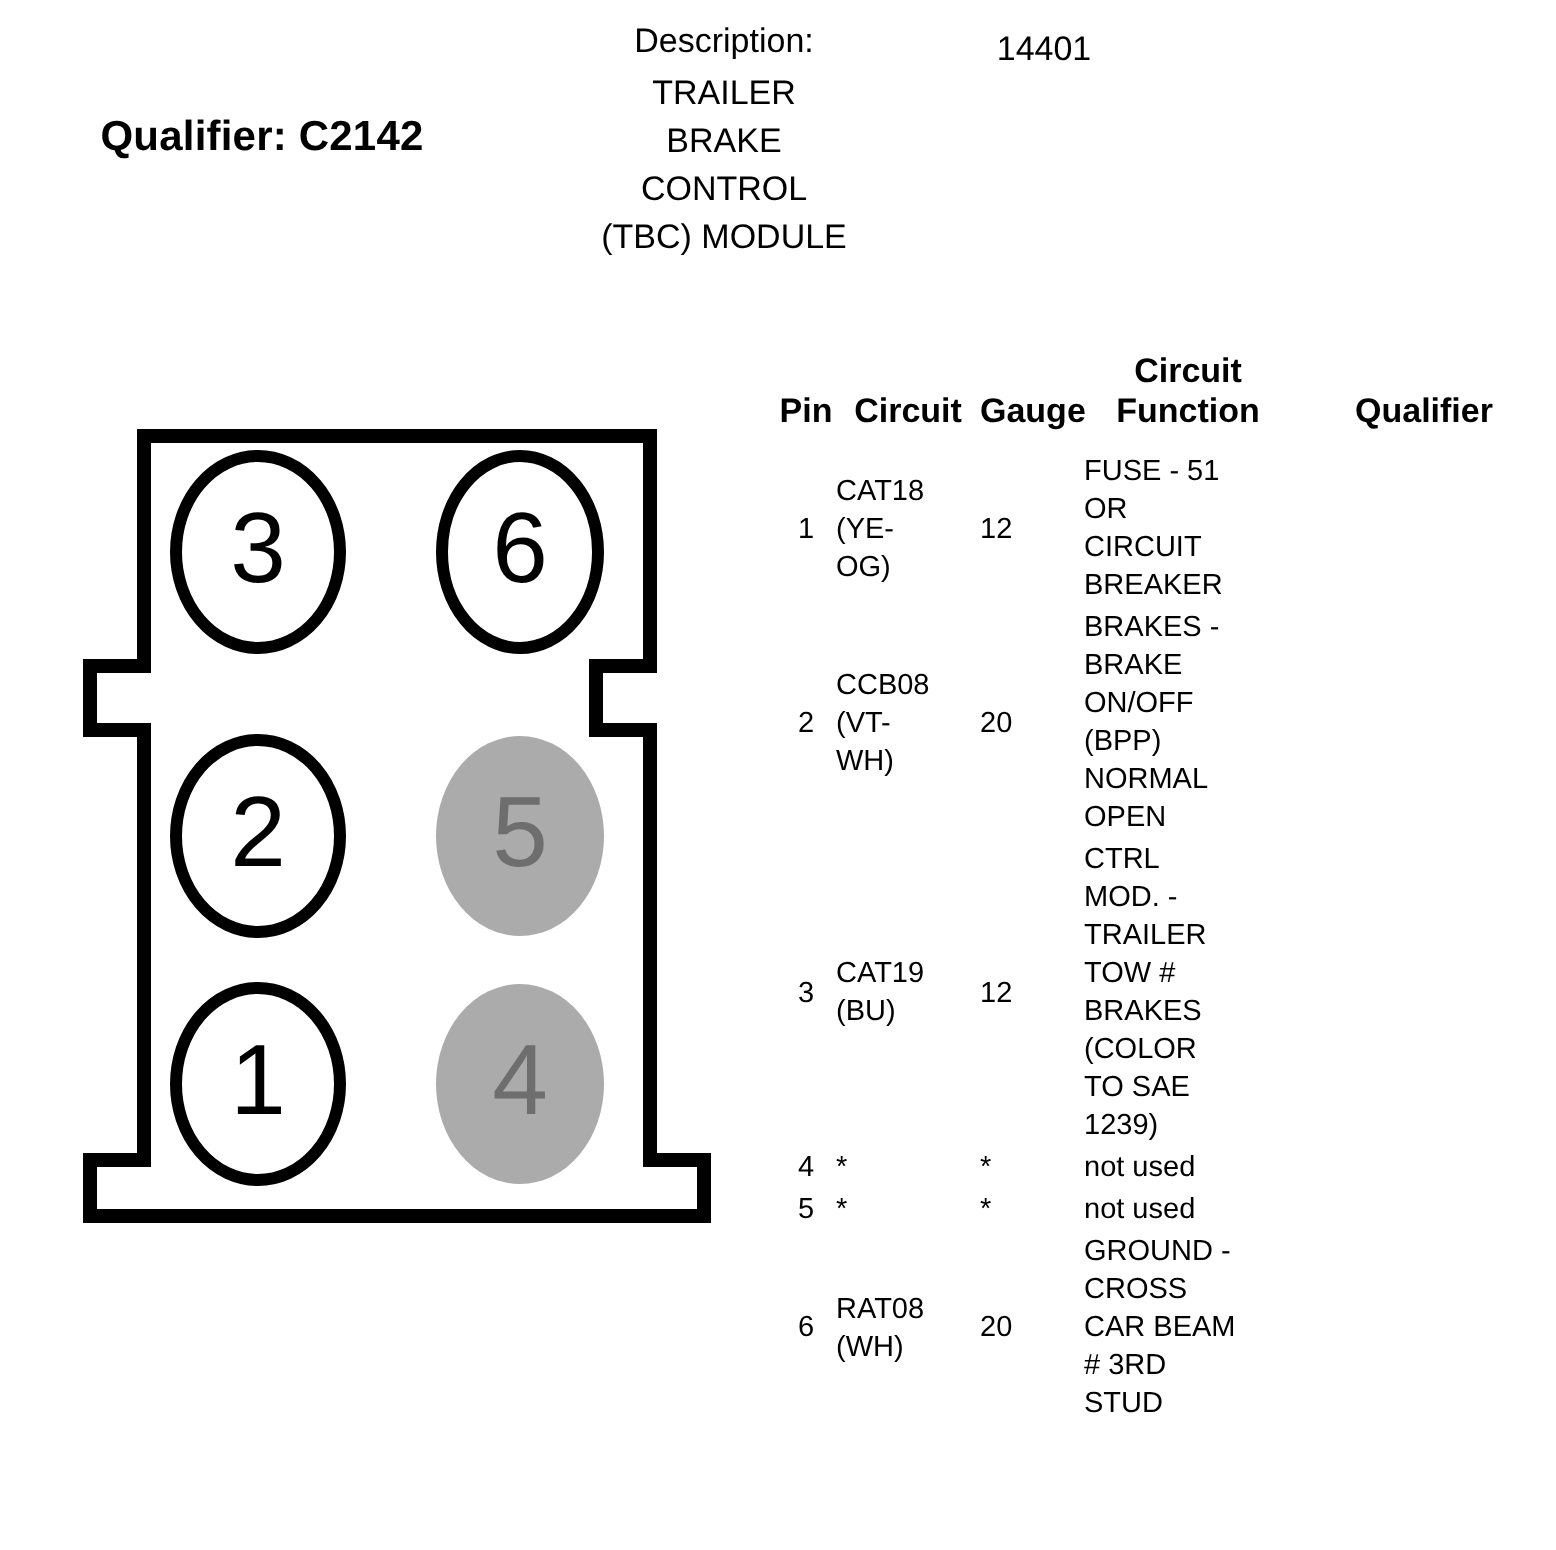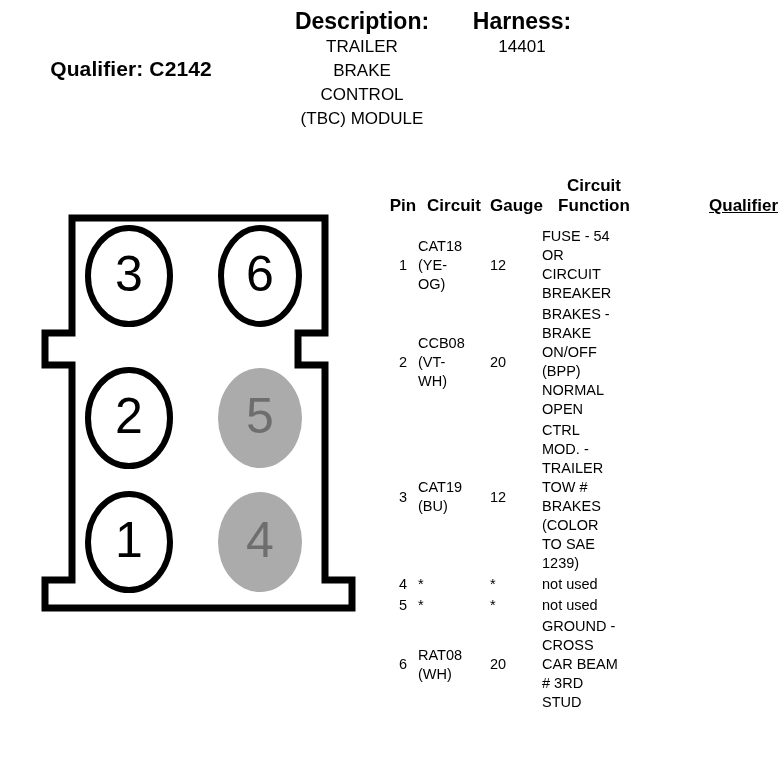--- a/index.html
+++ b/index.html
@@ -33,22 +33,22 @@
     font-size: 21px;
     font-weight: bold;
     letter-spacing: 0.1px;
     white-space: nowrap;
   }
   .hdr-col {
     position: absolute;
     text-align: center;
   }
   .hdr-label {
-    font-size: 23px;
-    font-weight: bold;
+    font-size: 17px;
+    font-weight: normal;
     line-height: 22px;
     white-space: nowrap;
   }
   .hdr-value {
     font-size: 17px;
     font-weight: normal;
     line-height: 24px;
     margin-top: 3px;
   }
   #description-col {
@@ -135,21 +135,21 @@
     padding: 1px 0;
   }
   .col-pin      { width: 30px;  text-align: center; }
   .col-circuit  { width: 72px;  }
   .col-gauge    { width: 52px;  text-align: left; }
   .col-function { width: 104px; text-align: left; }
   .col-qualifier{ width: 132px; text-align: left; }
 
   th.col-pin, th.col-circuit, th.col-gauge { text-align: center; }
   th.col-function { text-align: center; }
-  th.col-qualifier { text-align: right; padding-left: 6px; text-decoration: underline; }
+  th.col-qualifier { text-align: center; padding-left: 6px; }
 
   td.col-function { padding-left: 0px; }
   td.col-qualifier { padding-left: 6px; }
 
   .cell-multiline { white-space: pre-line; }
 </style>
 </head>
 <body>
 
 <div id="header-area">
@@ -158,21 +158,20 @@
 
   <div class="hdr-col" id="description-col">
     <div class="hdr-label">Description:</div>
     <div class="hdr-value cell-multiline">TRAILER
 BRAKE
 CONTROL
 (TBC) MODULE</div>
   </div>
 
   <div class="hdr-col" id="harness-col">
-    <div class="hdr-label">Harness:</div>
     <div class="hdr-value">14401</div>
   </div>
 
 
 </div>
 
 <div id="connector-diagram">
   <svg id="connector-svg" width="340" height="420" viewBox="0 0 340 420" xmlns="http://www.w3.org/2000/svg">
 
     <path id="connector-body-outline" d="M 42,18
@@ -239,21 +238,21 @@
       </tr>
     </thead>
     <tbody id="pin-table-body">
 
     <tr>
           <td class="col-pin cell-multiline">1</td>
           <td class="col-circuit cell-multiline">CAT18
 (YE-
 OG)</td>
           <td class="col-gauge cell-multiline">12</td>
-          <td class="col-function cell-multiline">FUSE - 54
+          <td class="col-function cell-multiline">FUSE - 51
 OR
 CIRCUIT
 BREAKER</td>
           <td class="col-qualifier cell-multiline"></td>
         </tr>
         <tr>
           <td class="col-pin cell-multiline">2</td>
           <td class="col-circuit cell-multiline">CCB08
 (VT-
 WH)</td>

